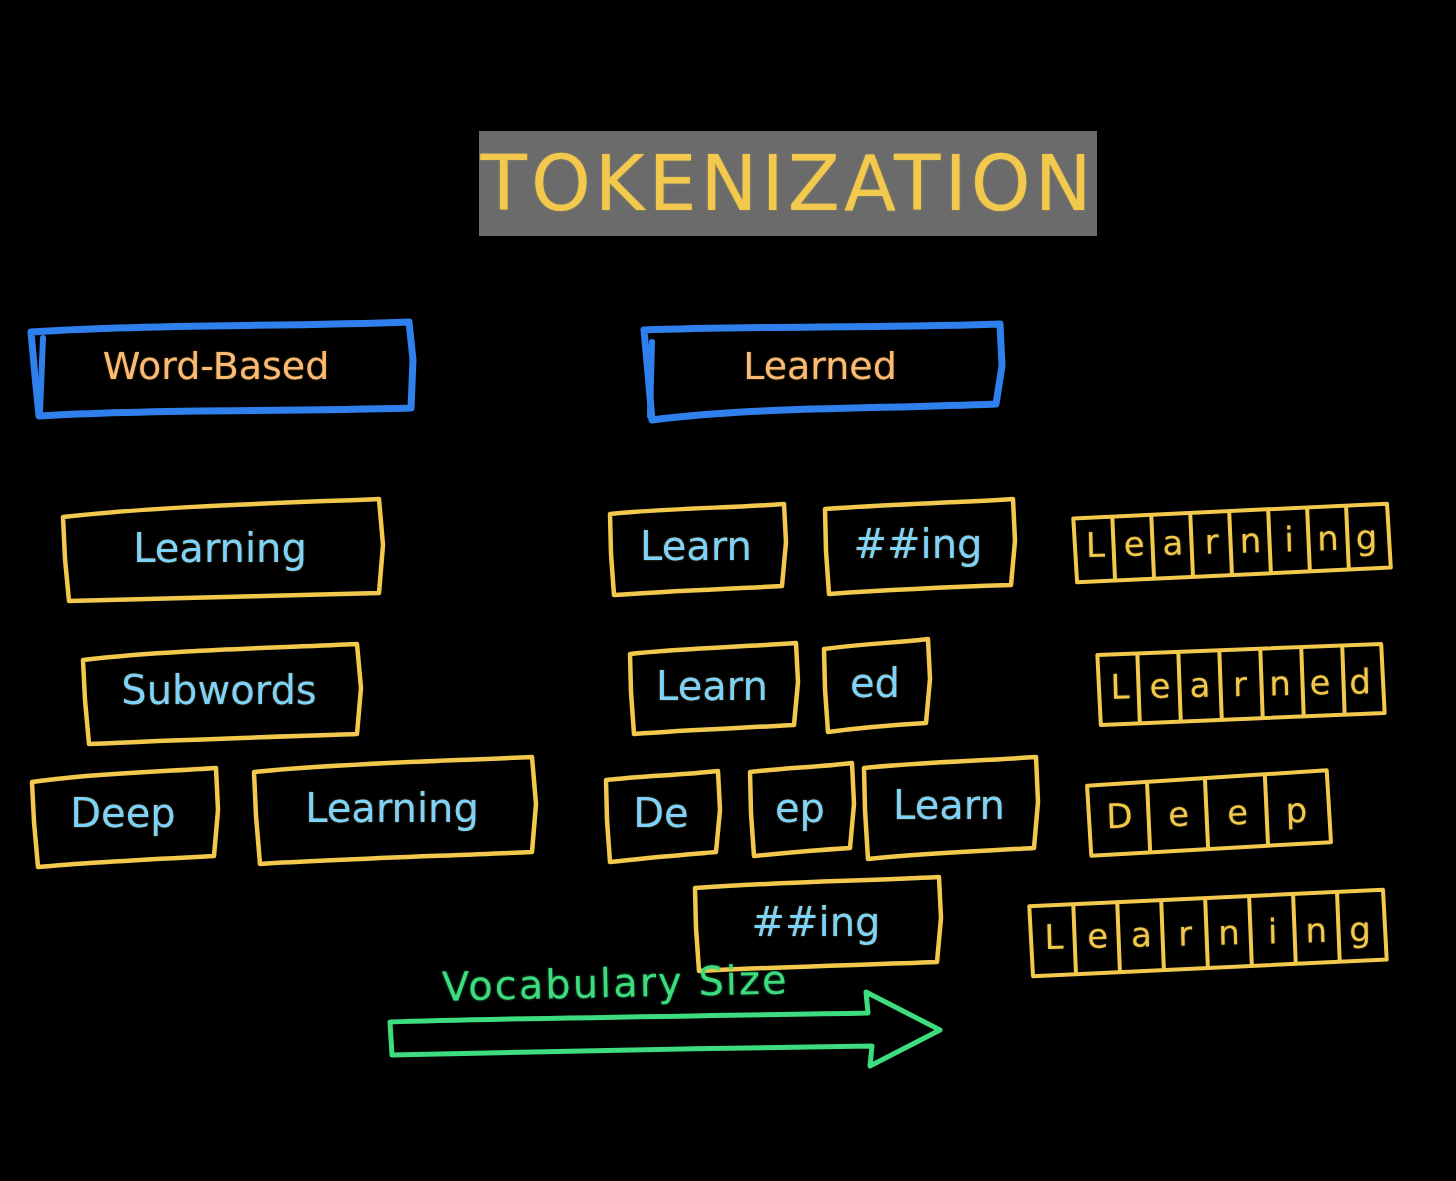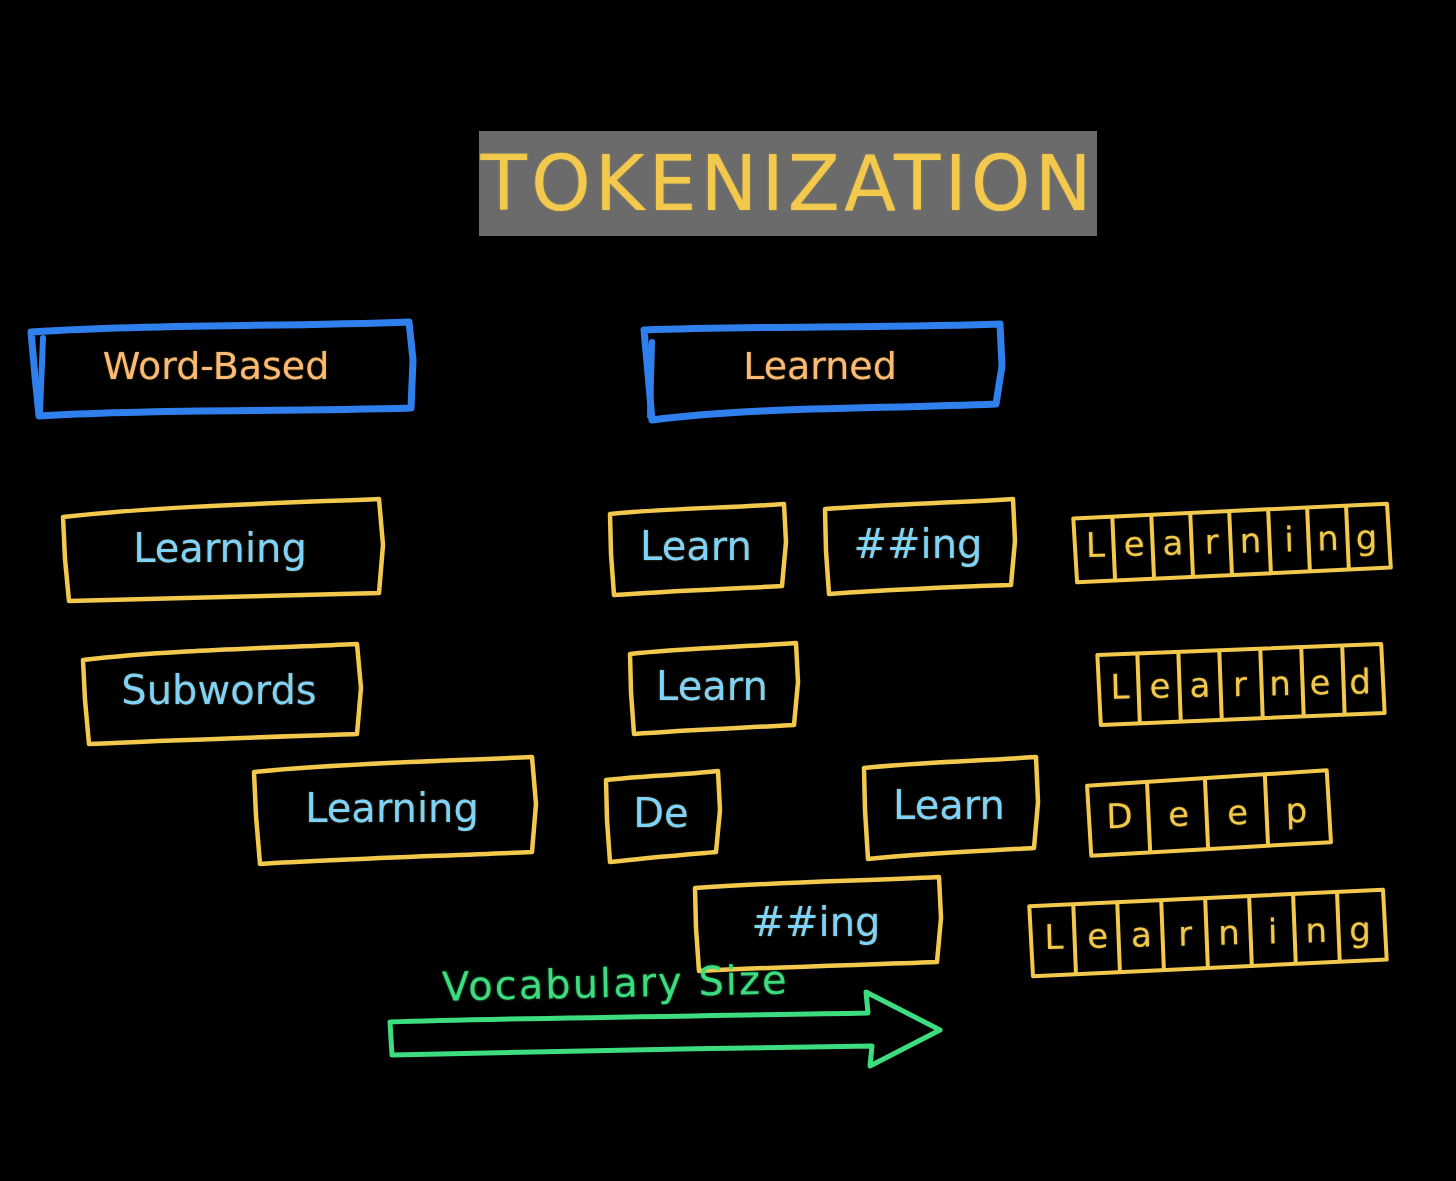--- a/index.html
+++ b/index.html
@@ -247,20 +247,26 @@
     <div class="tok-label hand">Subwords</div>
   </div>
 
   <div class="token" style="left:632px; top:648px; width:160px; height:75px;">
     <svg width="188" height="103" viewBox="0 0 188 103" fill="none">
       <path d="M10 18 C 66 12, 124 11, 176 7 L 178 46 L 174 89 C 120 92, 64 94, 14 98 L 11 56 Z" stroke="#f2c94c" stroke-width="4.5" stroke-linecap="round" stroke-linejoin="round"></path>
     </svg>
     <div class="tok-label hand">Learn</div>
   </div>
 
+  <div class="token" style="left:826px; top:645px; width:98px; height:75px;">
+    <svg width="126" height="103" viewBox="0 0 126 103" fill="none">
+      <path d="M10 16 C 46 11, 80 10, 114 6 L 116 46 L 112 90 C 78 92, 44 95, 14 99 L 11 56 Z" stroke="#f2c94c" stroke-width="4.5" stroke-linecap="round" stroke-linejoin="round"></path>
+    </svg>
+    <div class="tok-label hand">ed</div>
+  </div>
 
   <div class="charstrip" style="left:1100px; top:650px; width:280px; height:68px; transform:rotate(-1.2deg);">
     <svg width="300" height="88" viewBox="0 0 300 88" fill="none">
       <path d="M8 12 L 292 7 L 294 76 L 10 82 Z" stroke="#f2c94c" stroke-width="4" stroke-linejoin="round"></path>
       <path d="M48 11 L 49 80" stroke="#f2c94c" stroke-width="4"></path>
       <path d="M89 10 L 90 79" stroke="#f2c94c" stroke-width="4"></path>
       <path d="M130 10 L 131 78" stroke="#f2c94c" stroke-width="4"></path>
       <path d="M171 9 L 172 78" stroke="#f2c94c" stroke-width="4"></path>
       <path d="M212 9 L 213 77" stroke="#f2c94c" stroke-width="4"></path>
       <path d="M253 8 L 254 77" stroke="#f2c94c" stroke-width="4"></path>
@@ -269,35 +275,47 @@
       <span class="cell">L</span>
       <span class="cell">e</span>
       <span class="cell">a</span>
       <span class="cell">r</span>
       <span class="cell">n</span>
       <span class="cell">e</span>
       <span class="cell">d</span>
     </div>
   </div>
 
+  <div class="token" style="left:34px; top:772px; width:178px; height:82px;">
+    <svg width="206" height="110" viewBox="0 0 206 110" fill="none">
+      <path d="M10 22 C 70 13, 136 12, 194 8 L 196 50 L 192 96 C 132 99, 68 102, 16 107 L 12 62 Z" stroke="#f2c94c" stroke-width="4.5" stroke-linecap="round" stroke-linejoin="round"></path>
+    </svg>
+    <div class="tok-label hand">Deep</div>
+  </div>
 
   <div class="token" style="left:256px; top:764px; width:272px; height:88px;">
     <svg width="300" height="116" viewBox="0 0 300 116" fill="none">
       <path d="M10 20 C 96 11, 204 9, 288 5 L 292 52 L 288 100 C 198 104, 96 107, 16 112 L 12 64 Z" stroke="#f2c94c" stroke-width="4.5" stroke-linecap="round" stroke-linejoin="round"></path>
     </svg>
     <div class="tok-label hand">Learning</div>
   </div>
 
   <div class="token" style="left:608px; top:776px; width:106px; height:74px;">
     <svg width="134" height="102" viewBox="0 0 134 102" fill="none">
       <path d="M10 16 C 48 12, 86 11, 122 7 L 124 46 L 120 88 C 84 91, 46 94, 14 98 L 11 56 Z" stroke="#f2c94c" stroke-width="4.5" stroke-linecap="round" stroke-linejoin="round"></path>
     </svg>
     <div class="tok-label hand">De</div>
   </div>
 
+  <div class="token" style="left:752px; top:770px; width:96px; height:76px;">
+    <svg width="124" height="104" viewBox="0 0 124 104" fill="none">
+      <path d="M10 14 C 44 10, 80 9, 112 5 L 114 46 L 110 90 C 78 92, 44 95, 14 98 L 11 55 Z" stroke="#f2c94c" stroke-width="4.5" stroke-linecap="round" stroke-linejoin="round"></path>
+    </svg>
+    <div class="tok-label hand">ep</div>
+  </div>
 
   <div class="token" style="left:866px; top:764px; width:166px; height:82px;">
     <svg width="194" height="110" viewBox="0 0 194 110" fill="none">
       <path d="M10 16 C 68 10, 126 9, 182 5 L 184 50 L 180 96 C 124 99, 64 102, 14 107 L 11 58 Z" stroke="#f2c94c" stroke-width="4.5" stroke-linecap="round" stroke-linejoin="round"></path>
     </svg>
     <div class="tok-label hand">Learn</div>
   </div>
 
   <div class="token" style="left:697px; top:884px; width:238px; height:76px;">
     <svg width="266" height="104" viewBox="0 0 266 104" fill="none">

